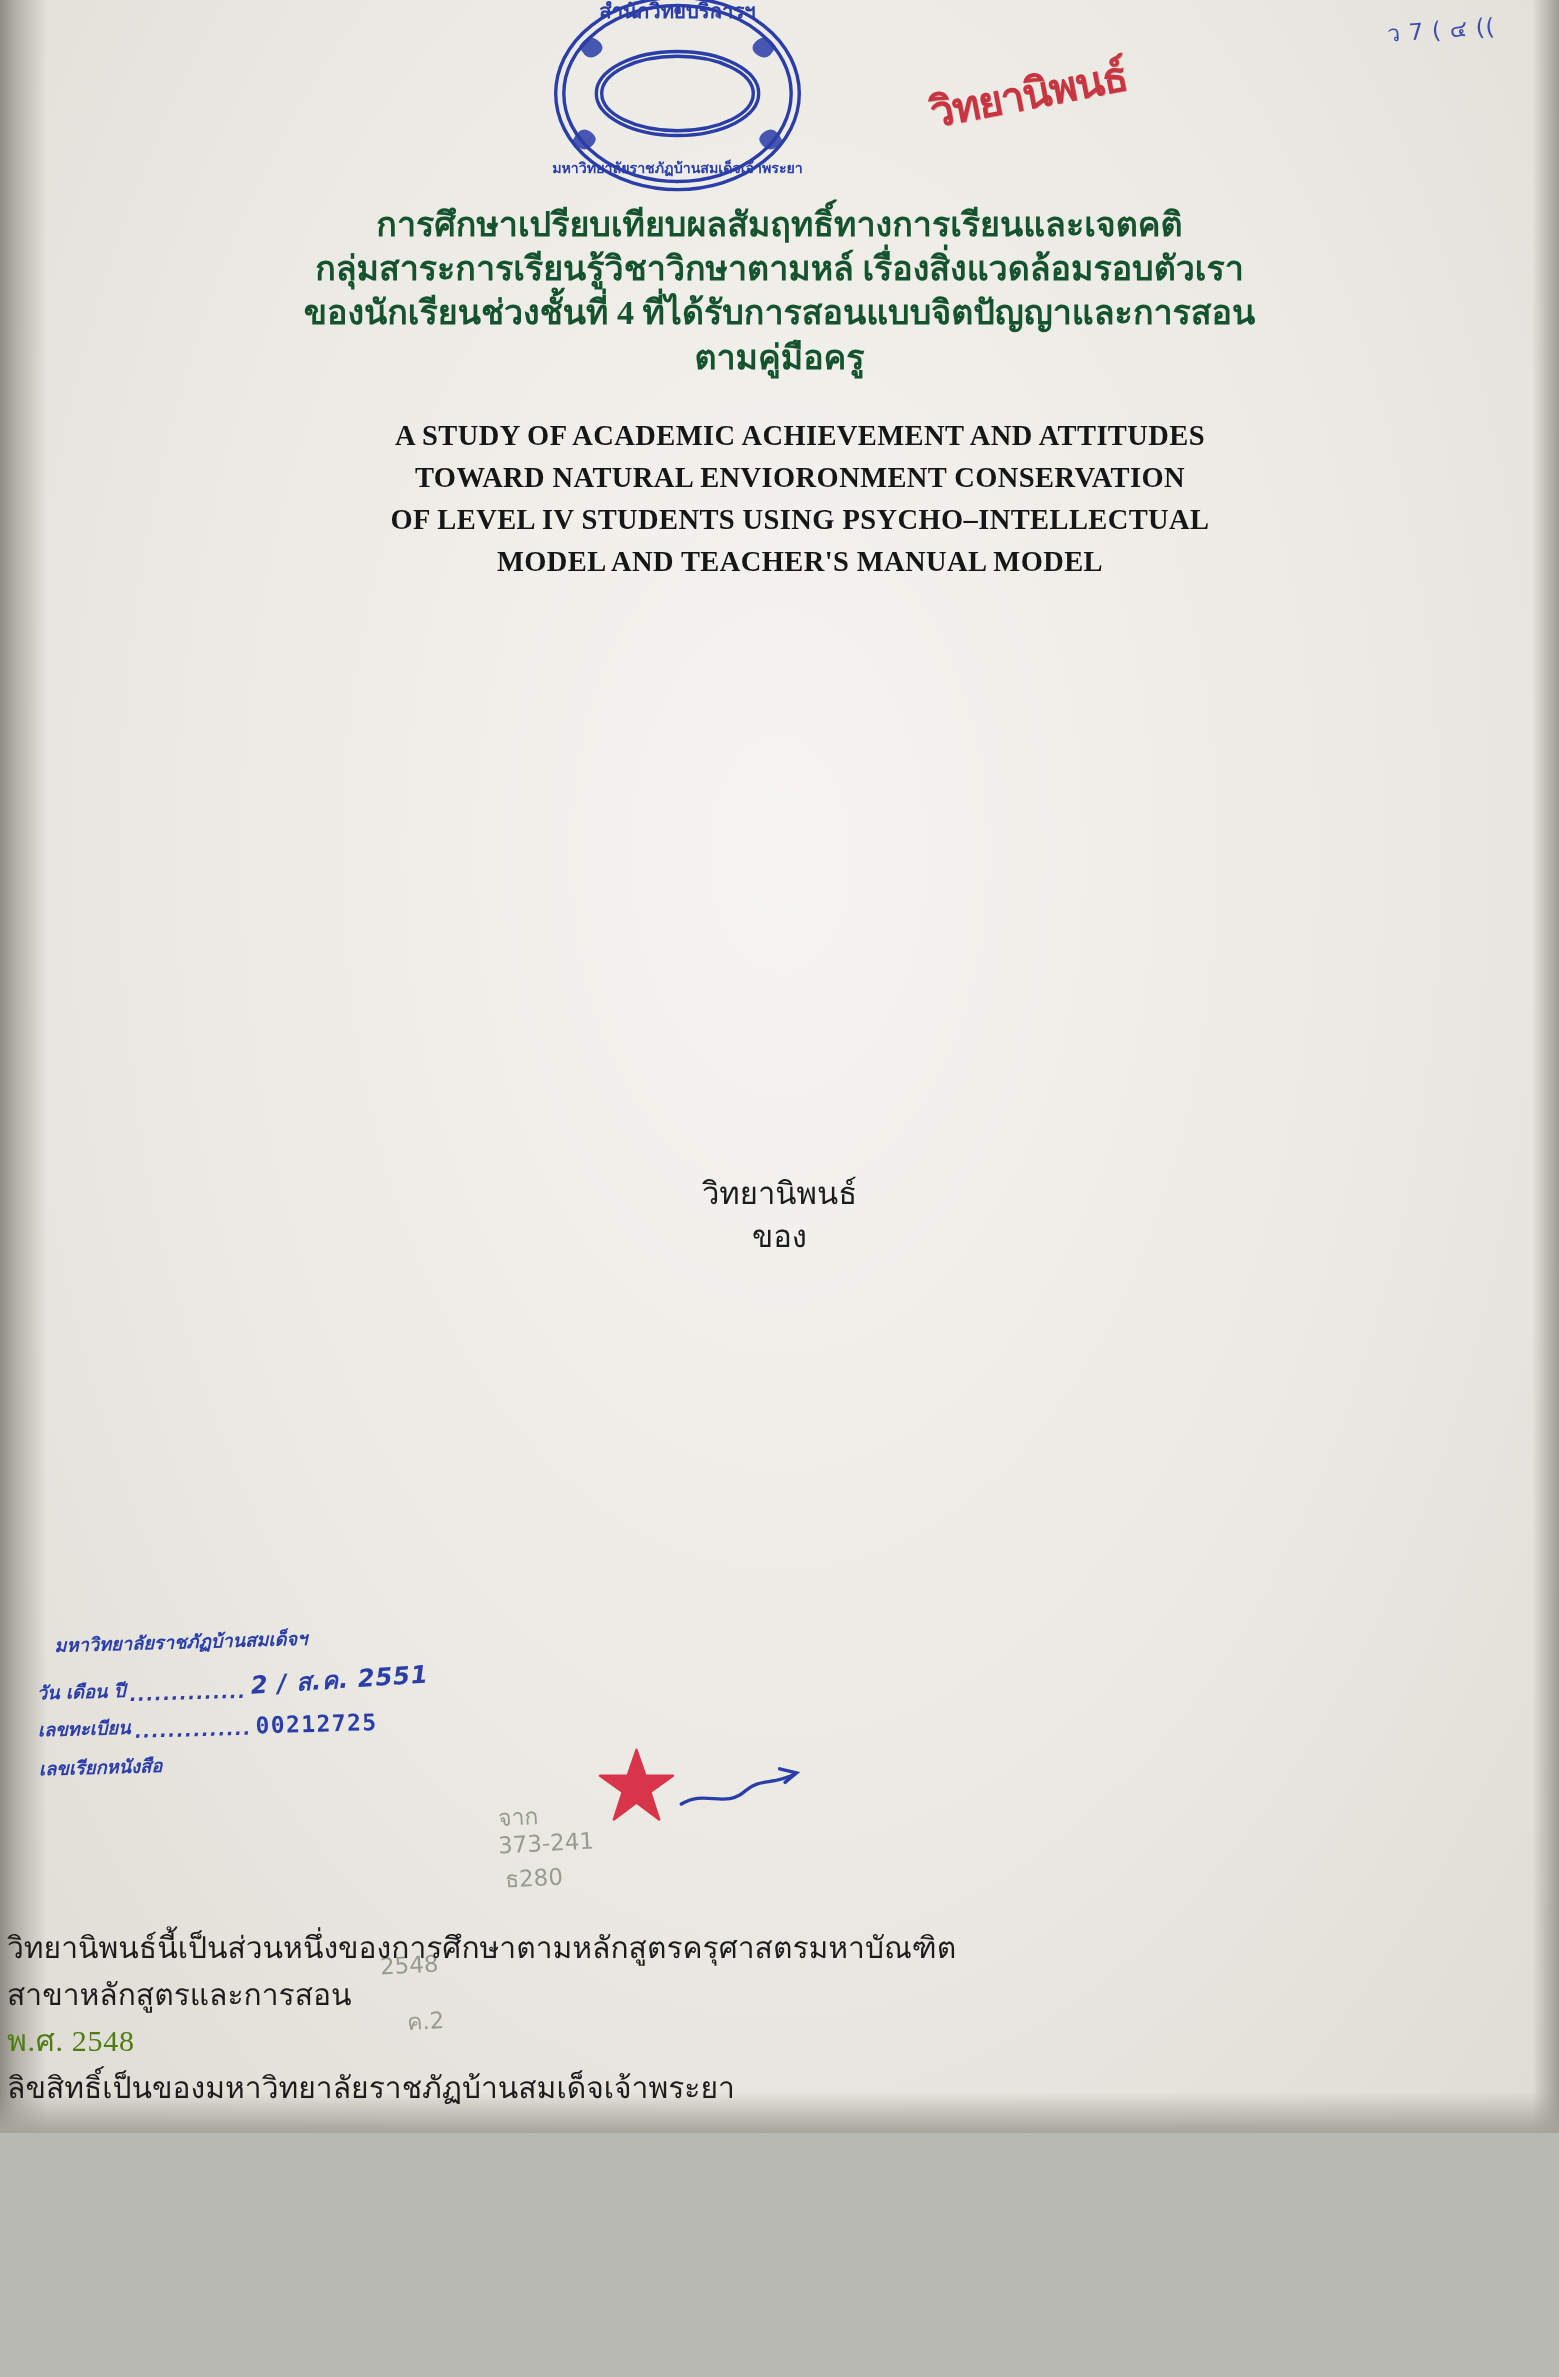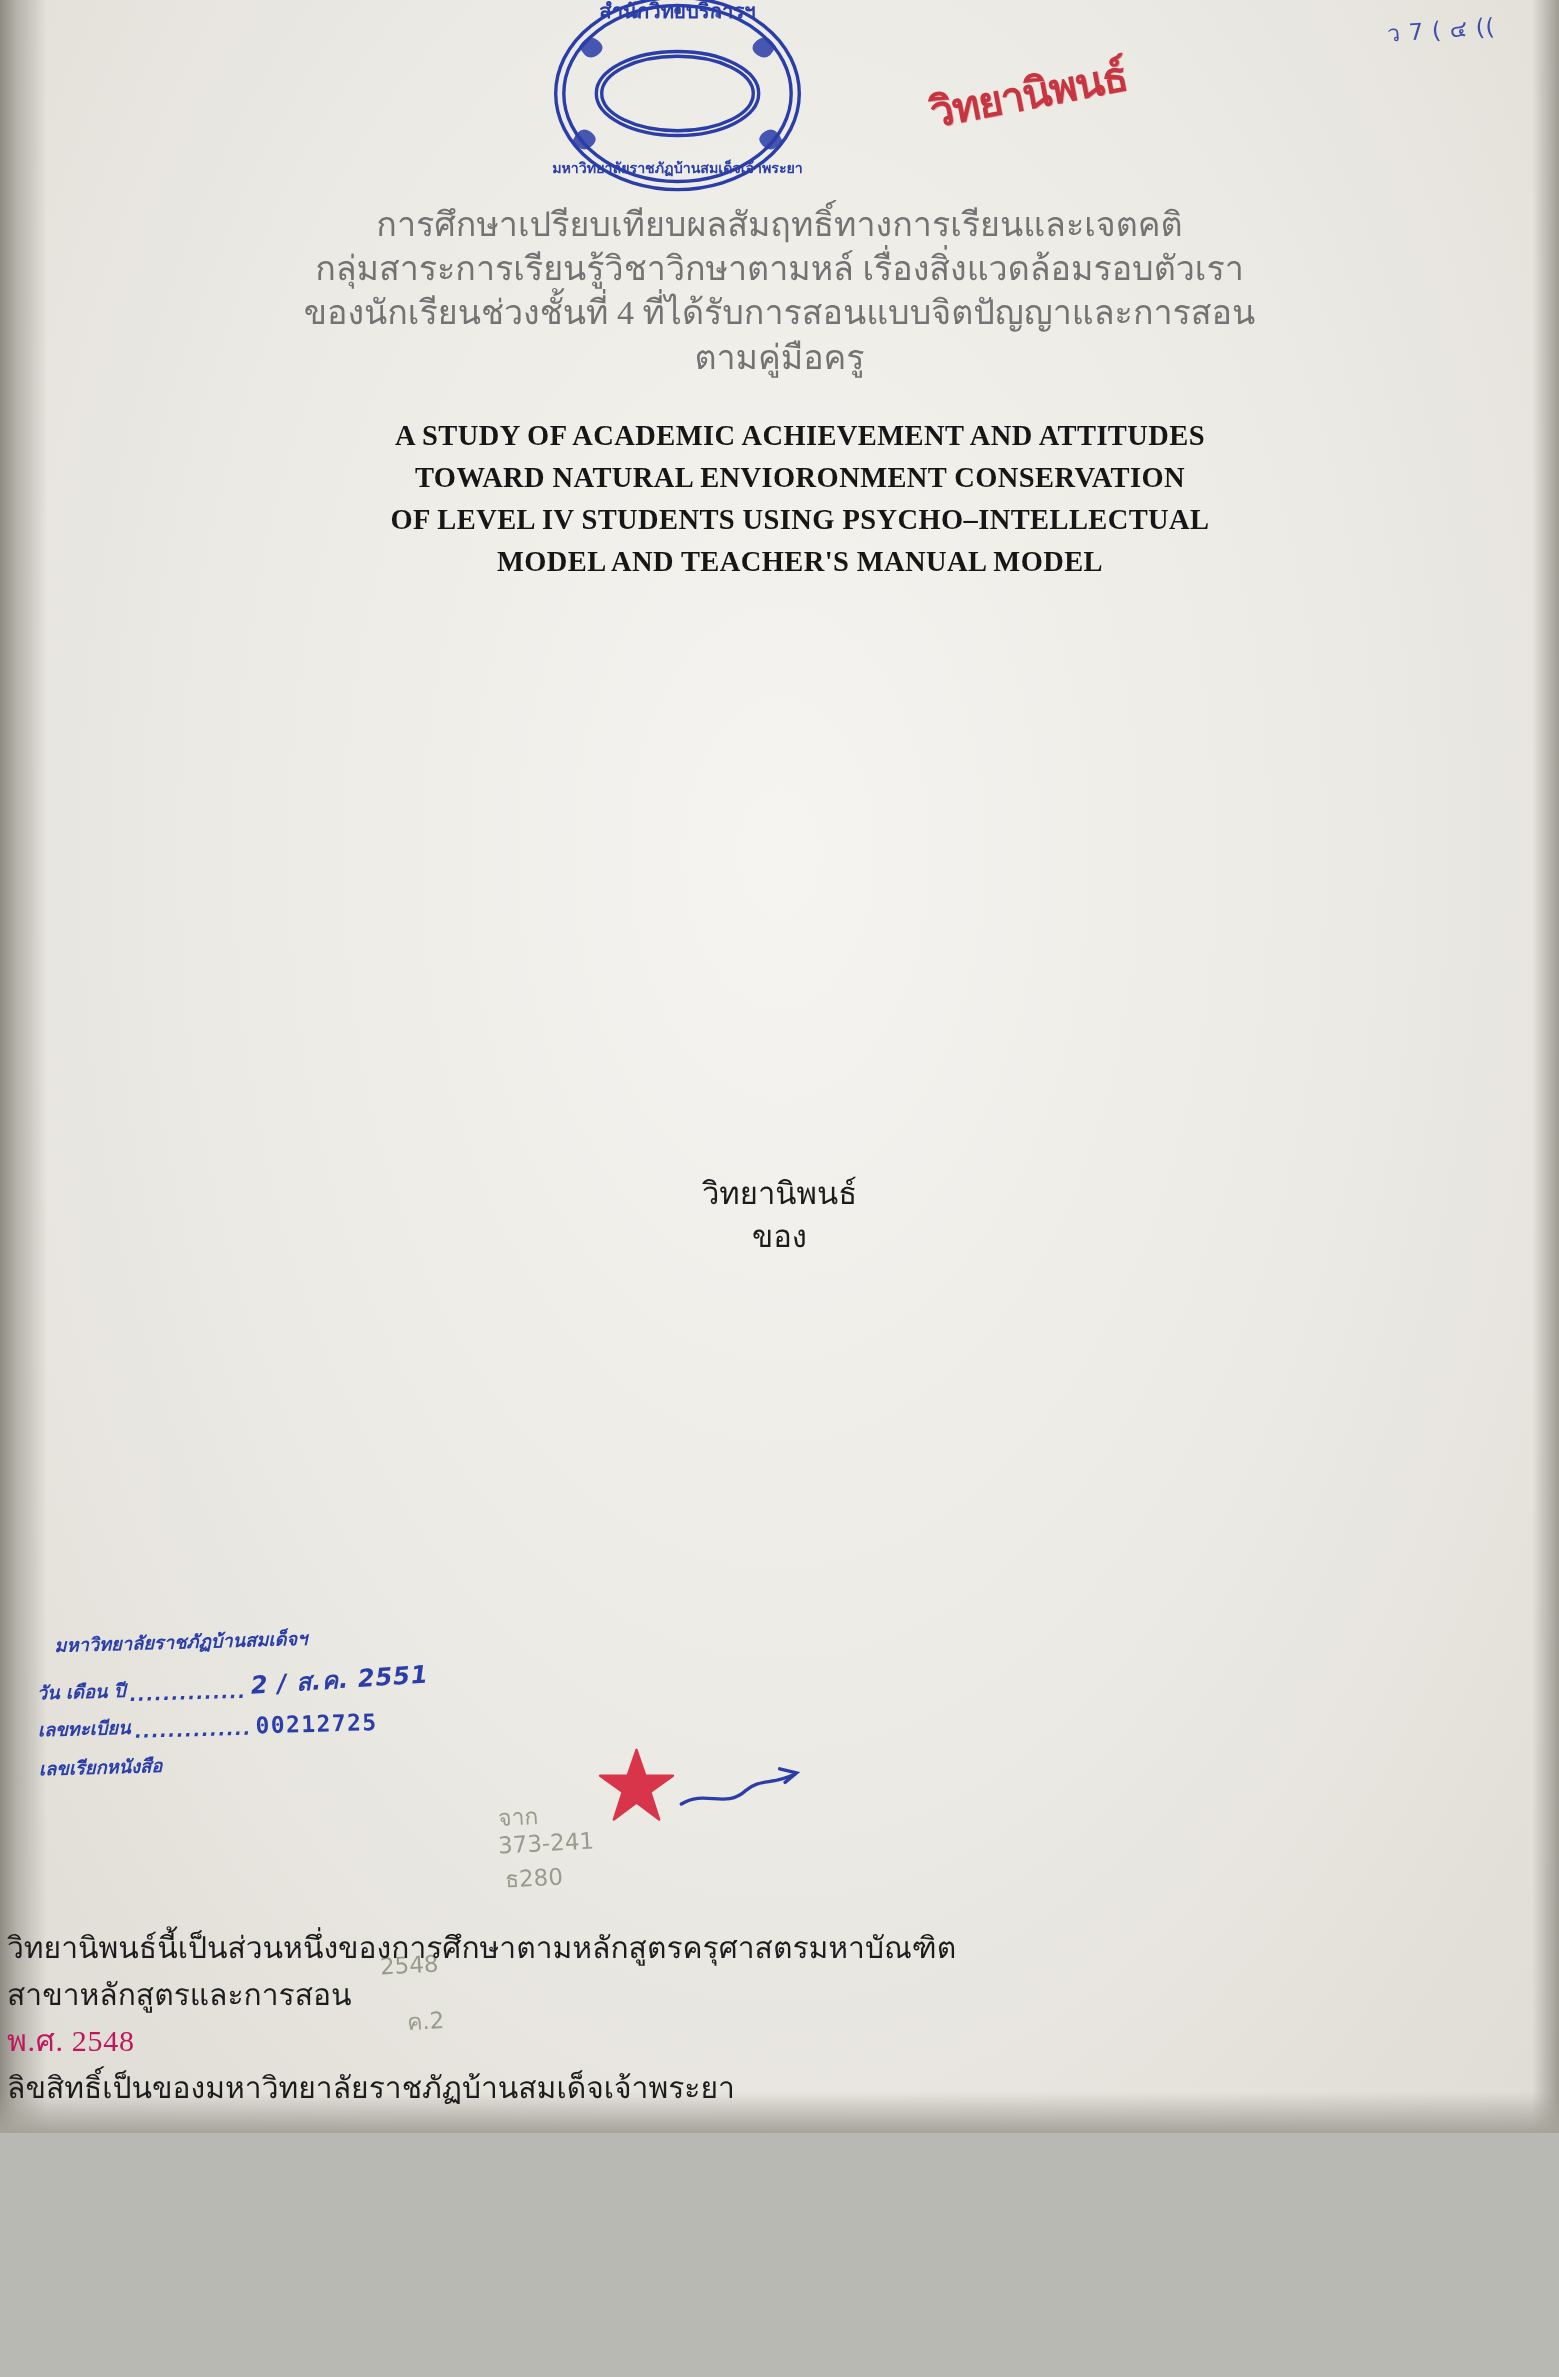--- a/index.html
+++ b/index.html
@@ -85,23 +85,24 @@
     position: absolute;
     left: 0;
     right: 0;
     top: 203px;
     text-align: center;
   }
   .th-line {
     font-family: "Liberation Serif", serif;
     font-size: 34px;
     line-height: 1.30;
-    color: #737373;
+    color: #14532d;
     margin: 0 auto;
     letter-spacing: 0px;
+    font-weight: bold;
   }
   .en-block {
     margin-top: 35px;
   }
   .en-line {
     font-family: "Liberation Serif", serif;
     font-weight: bold;
     font-size: 28.5px;
     line-height: 1.48;
     color: #161616;
@@ -217,21 +218,21 @@
     margin-left: 7px;
   }
   .ft-line {
     font-size: 30px;
     line-height: 1.55;
     color: #1c1c1c;
   }
   .ft-year {
     font-size: 30px;
     line-height: 1.55;
-    color: #be185d;
+    color: #4d7c0f;
     letter-spacing: 0.7px;
   }
 </style>
 </head>
 <body>
 
 <div class="page">
 
   <div class="paper-tone"></div>
   <div class="edge-left"></div>

